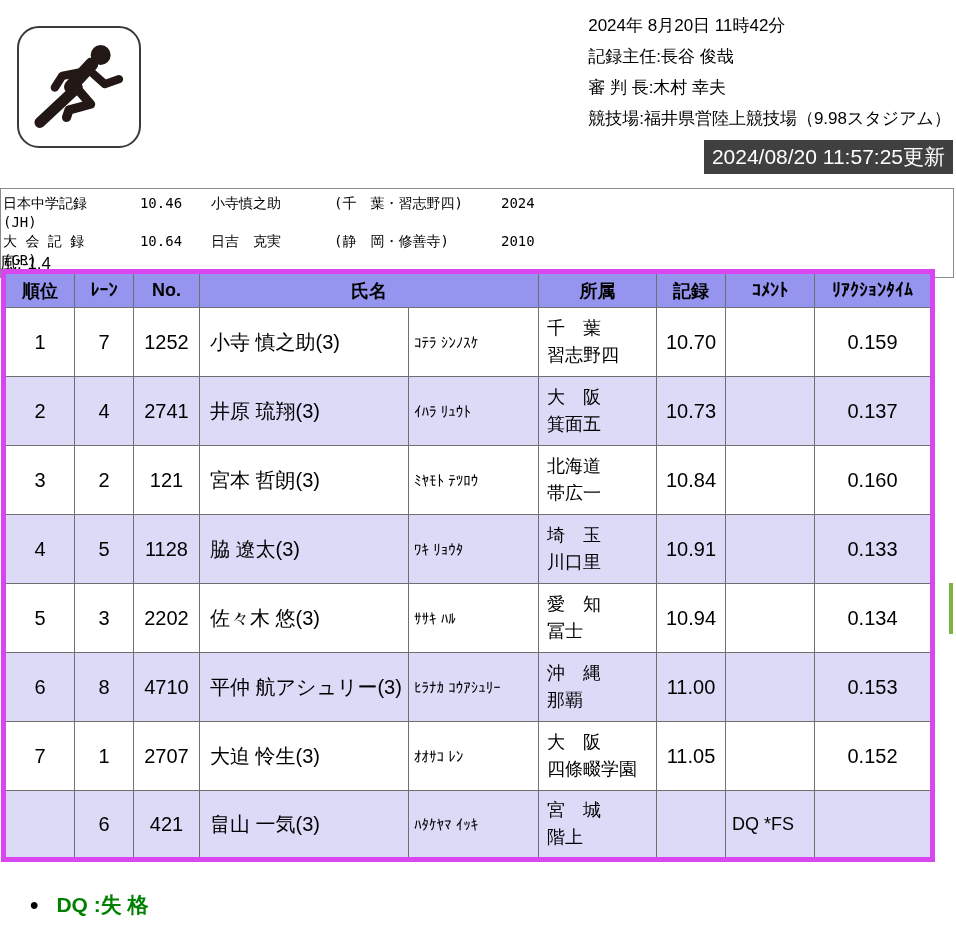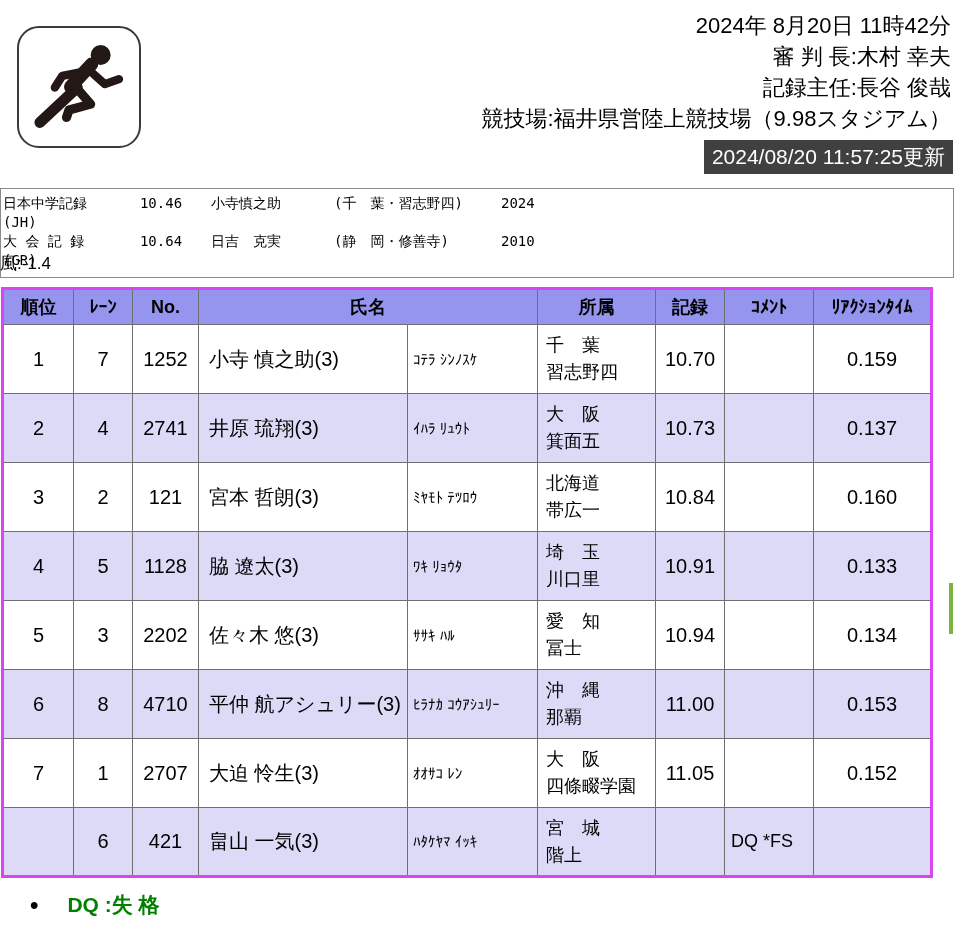--- a/index.html
+++ b/index.html
@@ -7,59 +7,59 @@
   body { font-family:"Liberation Sans","DejaVu Sans",sans-serif; color:#000; }
   #page { position:relative; width:956px; height:927px; background:#fff; overflow:hidden; }
 
   
   .logo-box { position:absolute; left:17px; top:26px; width:124px; height:122px;
               border:2px solid #3a3a3a; border-radius:22px; background:#fff;
               display:flex; align-items:center; justify-content:center; }
   .logo-box svg { width:104px; height:100px; }
 
   
-  .meta-block { position:absolute; top:10px; right:5px; text-align:right;
-                font-size:22px; line-height:31px; white-space:nowrap; }
+  .meta-block { position:absolute; top:10px; right:5px; text-align:left;
+                font-size:17px; line-height:31px; white-space:nowrap; }
   .update-banner { position:absolute; top:140px; right:3px; background:#404040;
                    color:#ffffff; font-size:21px; padding:3px 8px; white-space:nowrap; }
 
   
   .records { position:absolute; top:188px; left:0; width:954px;
              border:1px solid #8a8a8a; padding:5px 0 7px 2px;
              font-family:"DejaVu Sans Mono","Liberation Mono",monospace;
              font-size:14px; line-height:19px; }
   .records .rl span { display:inline-block; vertical-align:top; }
   .rec-label { width:108px; } .rec-mark { width:100px;text-align:center; } .rec-name { width:123px; }
   .rec-team { width:167px; } .rec-year { width:60px; }
 
   
   .wind { position:absolute; top:252px; left:0; width:929px; 
           font-size:17px; }
 
   
-  table.results { position:absolute; top:287px; left:1px; width:929px;
+  table.results { position:absolute; top:269px; left:1px; width:929px;
                   border-collapse:collapse; table-layout:fixed;
-                  border:3px solid #d946ef; }
+                  border:5px solid #d946ef; }
   table.results th, table.results td { border:1px solid #6f6f6f; overflow:hidden; }
   table.results thead tr { height:36px; }
   table.results tbody tr { height:69px; background:#ffffff; }
   table.results tbody tr.alt { background:#dcdaf7; }
   th { background:#9595f0; font-weight:bold; font-size:18px; text-align:center; }
   td.c    { text-align:center; font-size:20px; }
   td.name { text-align:left; font-size:20px; padding-left:10px; }
   td.kana { text-align:left; font-size:15px; padding-left:5px; }
   td.aff  { text-align:left; font-size:18px; padding-left:8px; line-height:27px; }
   td.cmt  { text-align:left; font-size:18px; padding-left:6px; }
   td.aff span { display:block; }
 
   
   .footnote { position:absolute; top:891px; left:30px; display:flex;
               align-items:center; font-size:21px; font-weight:bold; }
   .footnote .bullet { color:#000; font-size:24px; margin-right:18px; }
-  .footnote .dq-text { color:#008000;margin-left:11px; }
+  .footnote .dq-text { color:#008000; }
 
   
   .green-marker { position:absolute; right:3px; top:583px; width:4px; height:51px;
                   background:#7cb342; }
 </style>
 </head>
 <body>
 
 <div id="page">
 
@@ -73,22 +73,22 @@
           <path d="M66,44 L40,49 L31,63" stroke-width="10"></path>
           <path d="M54,60 L74,83 L48,90 L45,99" stroke-width="11"></path>
           <path d="M58,63 L13,105" stroke-width="13"></path>
         </g>
       </svg>
     </span>
   </div>
 
   <div class="meta-block">
     <div>2024年 8月20日 11時42分</div>
+    <div>記録主任:長谷 俊哉</div>
     <div>審 判 長:木村 幸夫</div>
-    <div>記録主任:長谷 俊哉</div>
     <div>競技場:福井県営陸上競技場（9.98スタジアム）</div>
   </div>
   <div class="update-banner">2024/08/20 11:57:25更新</div>
 
   <div class="records">
     <div class="rl">
       <span class="rec-label">日本中学記録(JH)</span><span class="rec-mark">10.46</span><span class="rec-name">小寺慎之助</span><span class="rec-team">(千　葉・習志野四)</span><span class="rec-year">2024</span>
     </div>
     <div class="rl">
       <span class="rec-label">大 会 記 録(GR)</span><span class="rec-mark">10.64</span><span class="rec-name">日吉　克実</span><span class="rec-team">(静　岡・修善寺)</span><span class="rec-year">2010</span>

